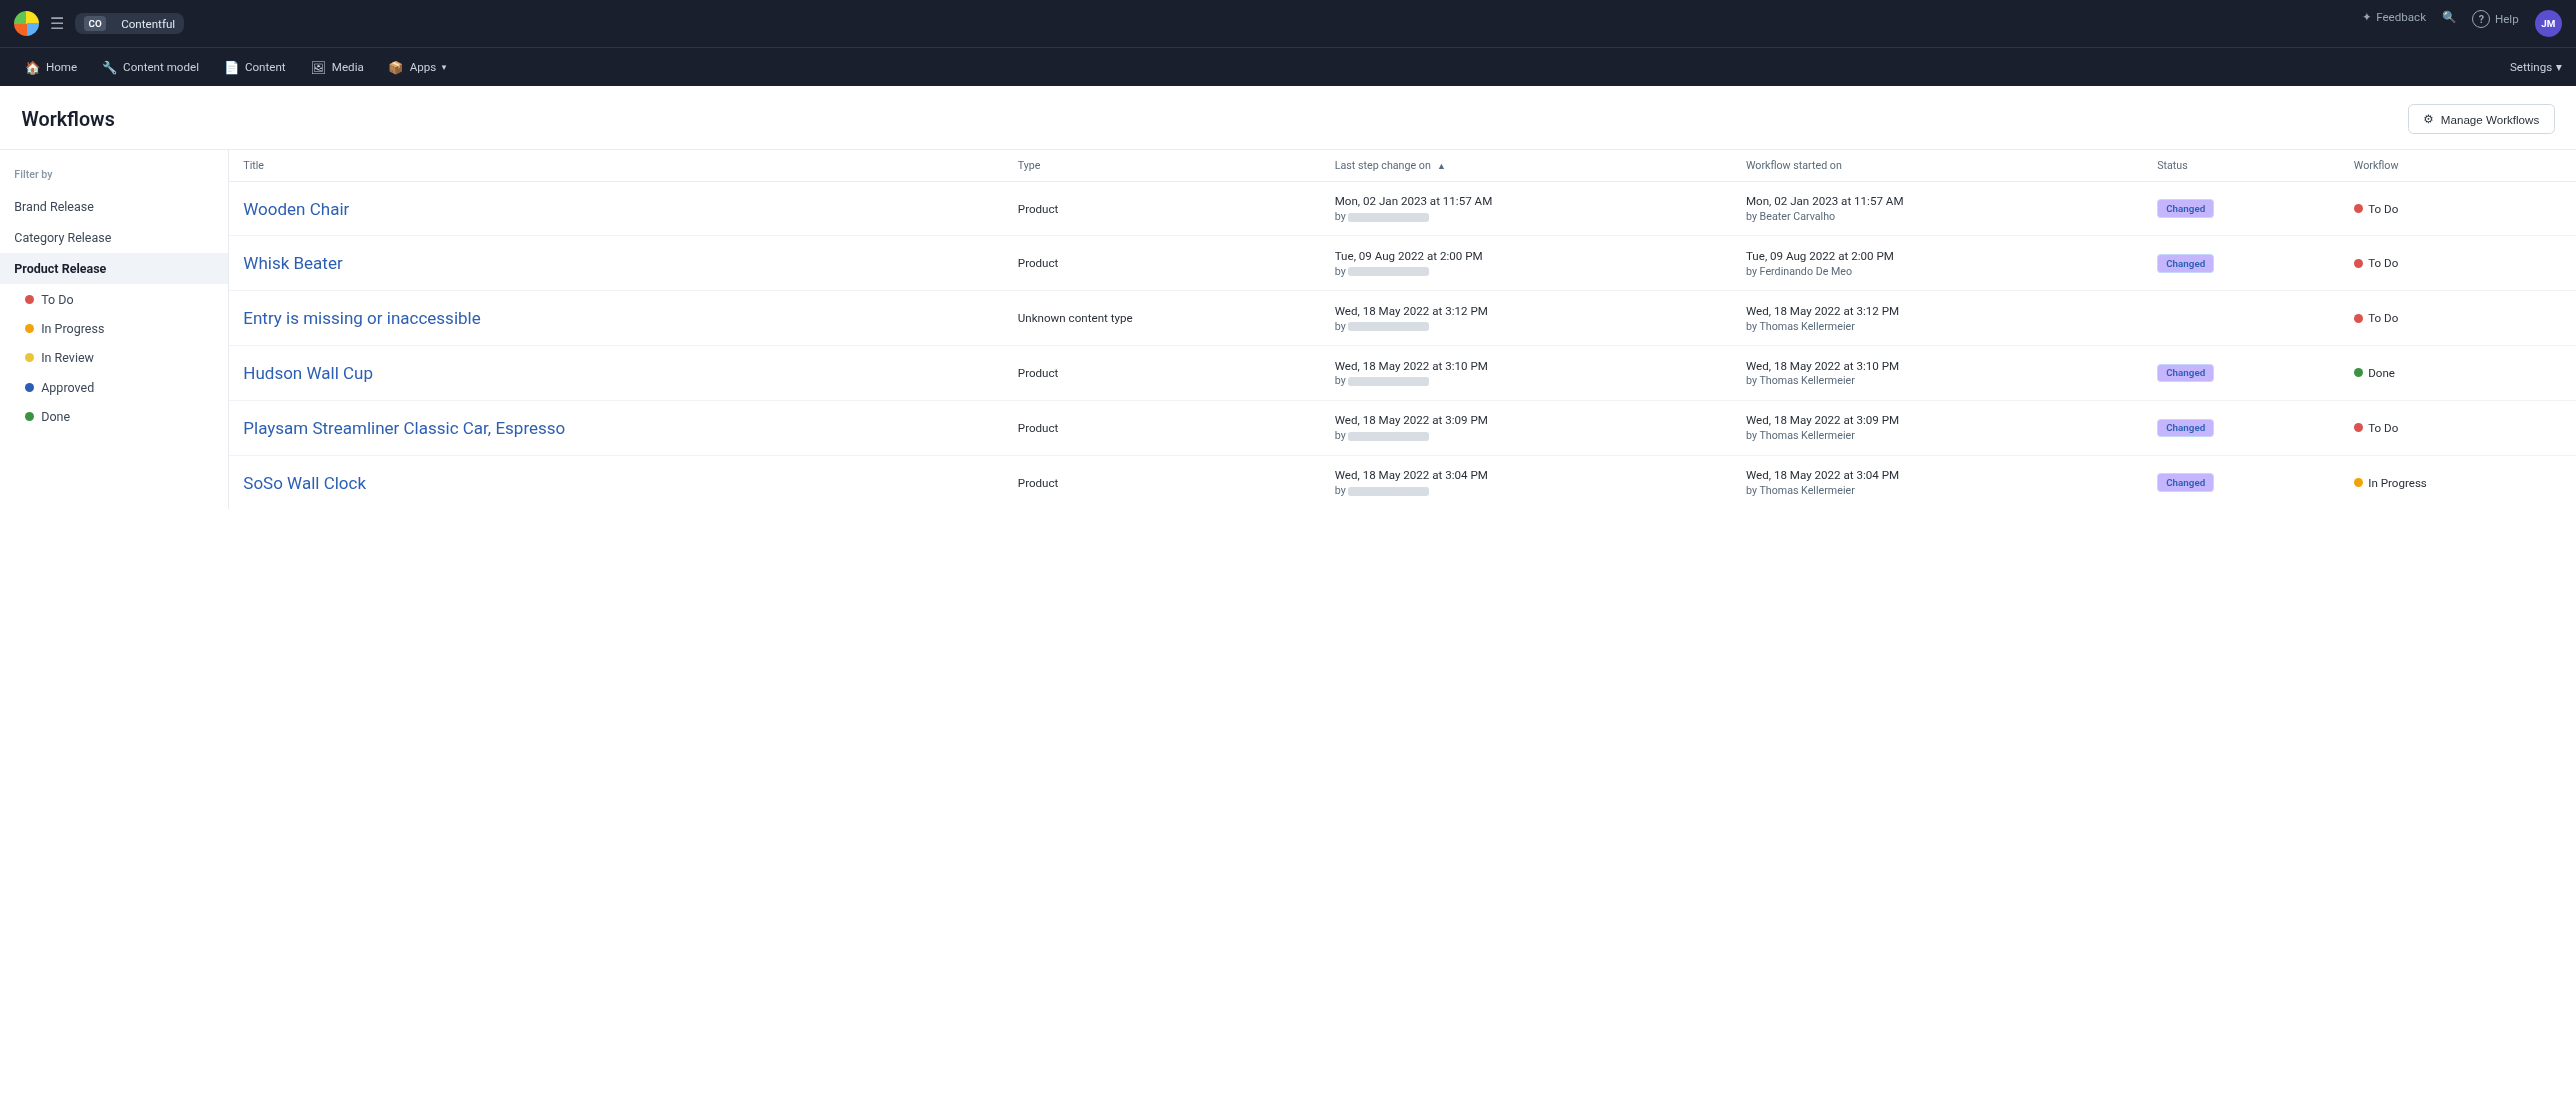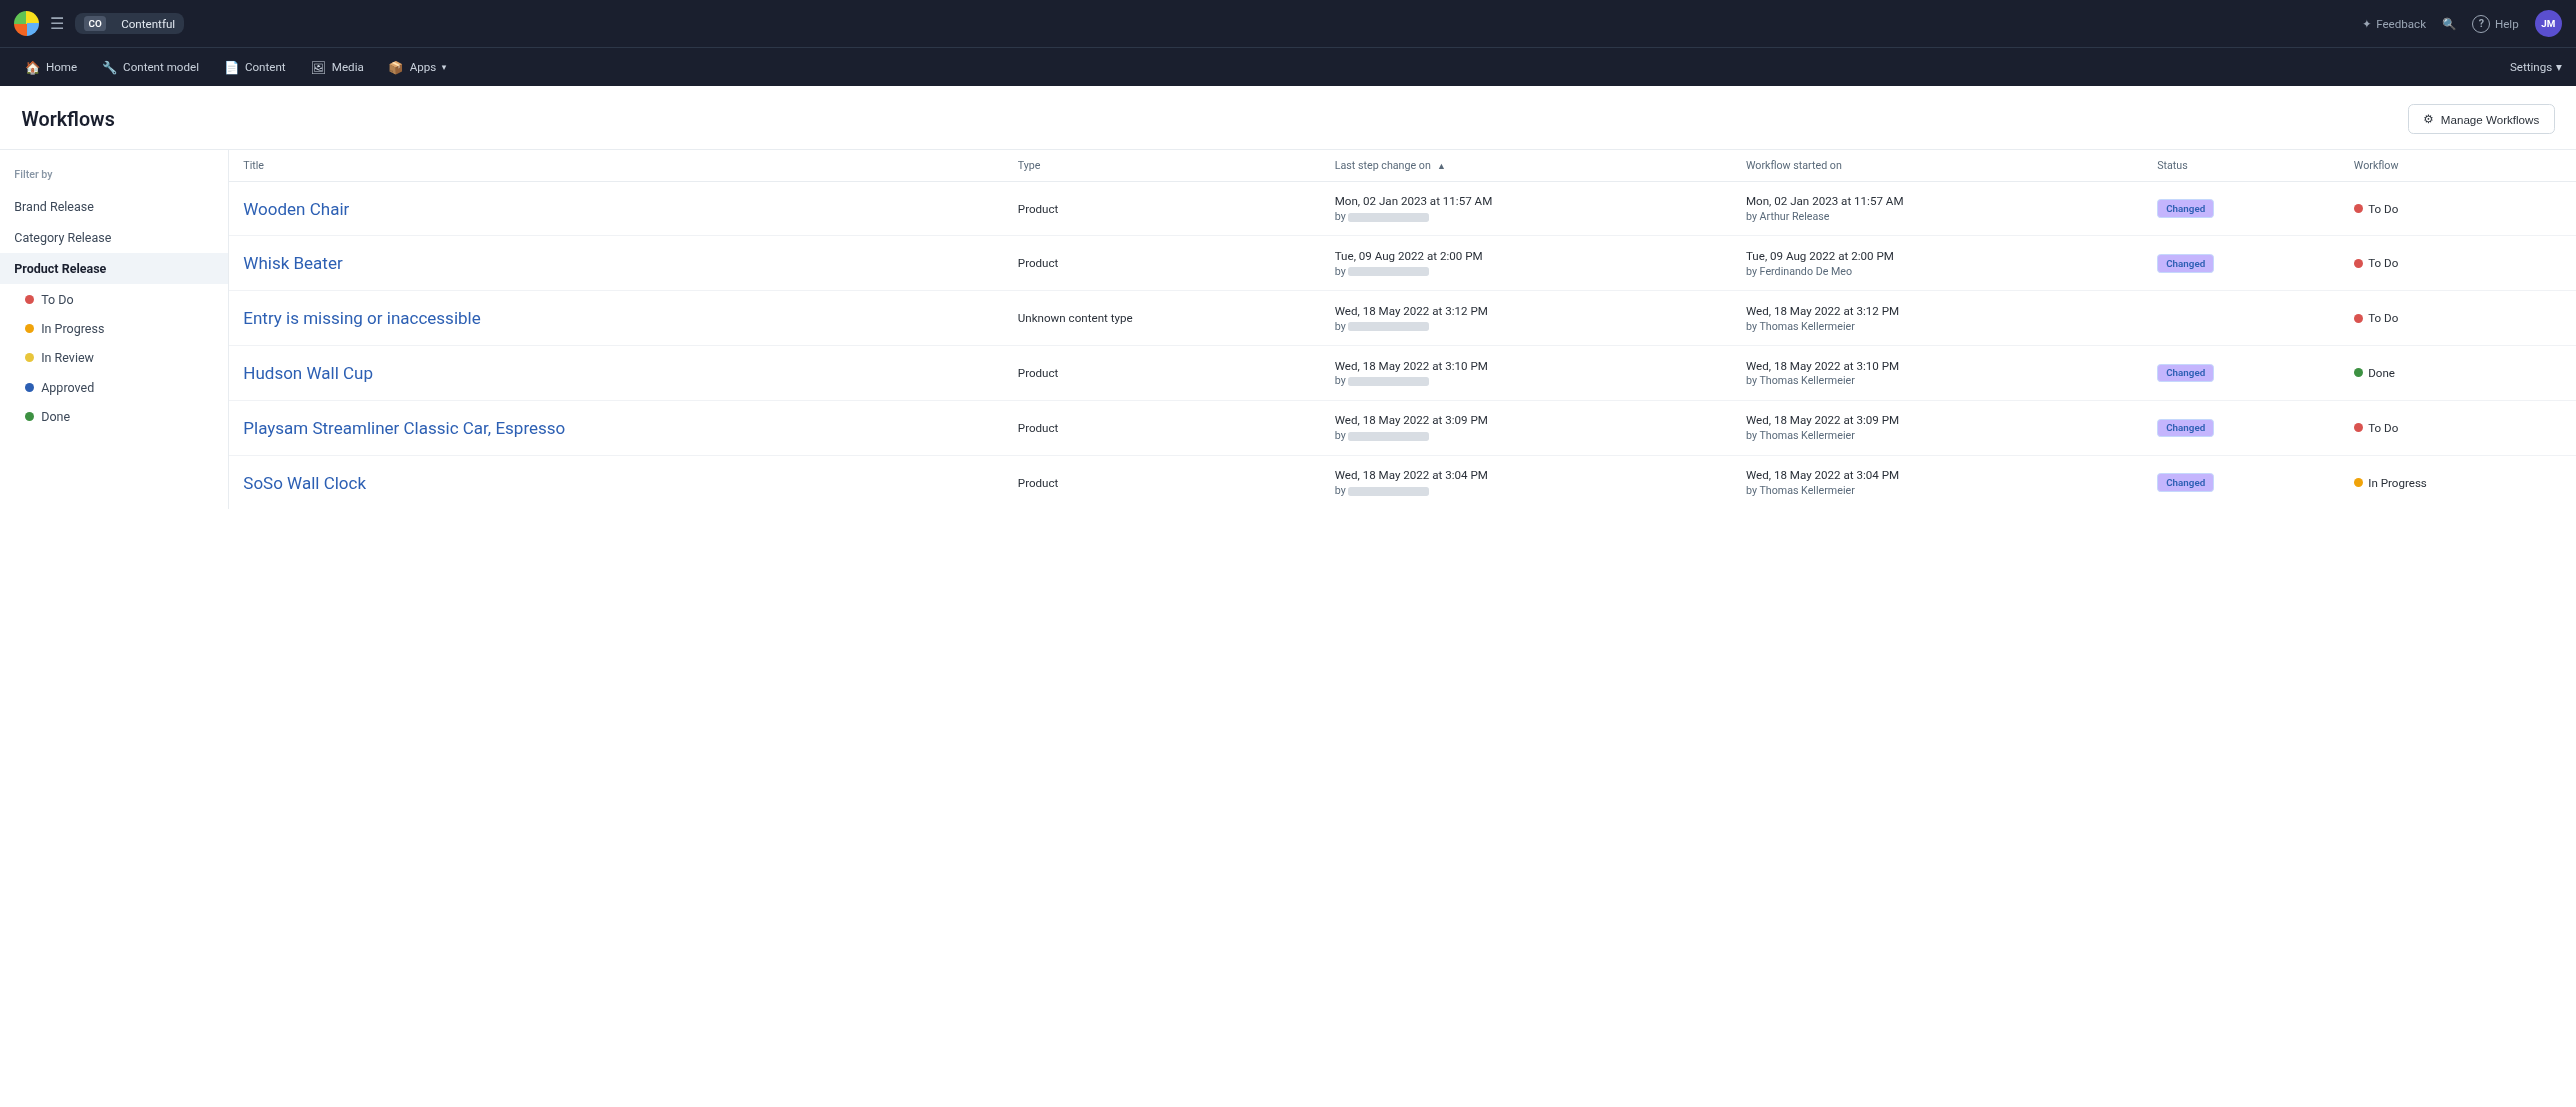--- a/index.html
+++ b/index.html
@@ -26,21 +26,21 @@
       display: flex; align-items: center; gap: 15px;
     }
     .org-initials {
       background: #4a5568;
       border-radius: 3.6px;
       padding: 1.8px 4.5px;
       font-size: 9.8px;
       font-weight: 600;
       color: #fff;
     }
-    .top-nav-right { display: flex; align-items: center; gap: 16px; }
+    .top-nav-right { display: flex; align-items: flex-start; gap: 16px; }
     .nav-action { color: #9aa5b4; font-size: 11.6px; display: flex; align-items: center; gap: 4.5px; cursor: pointer; }
     .user-avatar {
       width: 27px; height: 27px; border-radius: 50%;
       background: #5a4fcf;
       color: #fff; font-size: 9.8px; font-weight: 700;
       display: flex; align-items: center; justify-content: center;
       cursor: pointer;
     }
     .star-icon::before { content: '✦'; font-size: 11.6px; }
 
@@ -314,21 +314,21 @@
     <td class="col-title">
       <span class="entry-title">Wooden Chair</span>
     </td>
     <td class="col-type">Product</td>
     <td class="col-date">
       <div class="date-text">Mon, 02 Jan 2023 at 11:57 AM</div>
       <div class="by-text">by <span class="redacted"></span></div>
     </td>
     <td class="col-date">
       <div class="date-text">Mon, 02 Jan 2023 at 11:57 AM</div>
-      <div class="by-text">by Arthur Release</div>
+      <div class="by-text">by Beater Carvalho</div>
     </td>
     <td class="col-status"><span class="status-badge badge-changed">Changed</span></td>
     <td class="col-workflow">
       <div class="workflow-status">
         <span class="dot dot-red"></span>
         <span>To Do</span>
       </div>
     </td>
   </tr>
             <tr>

